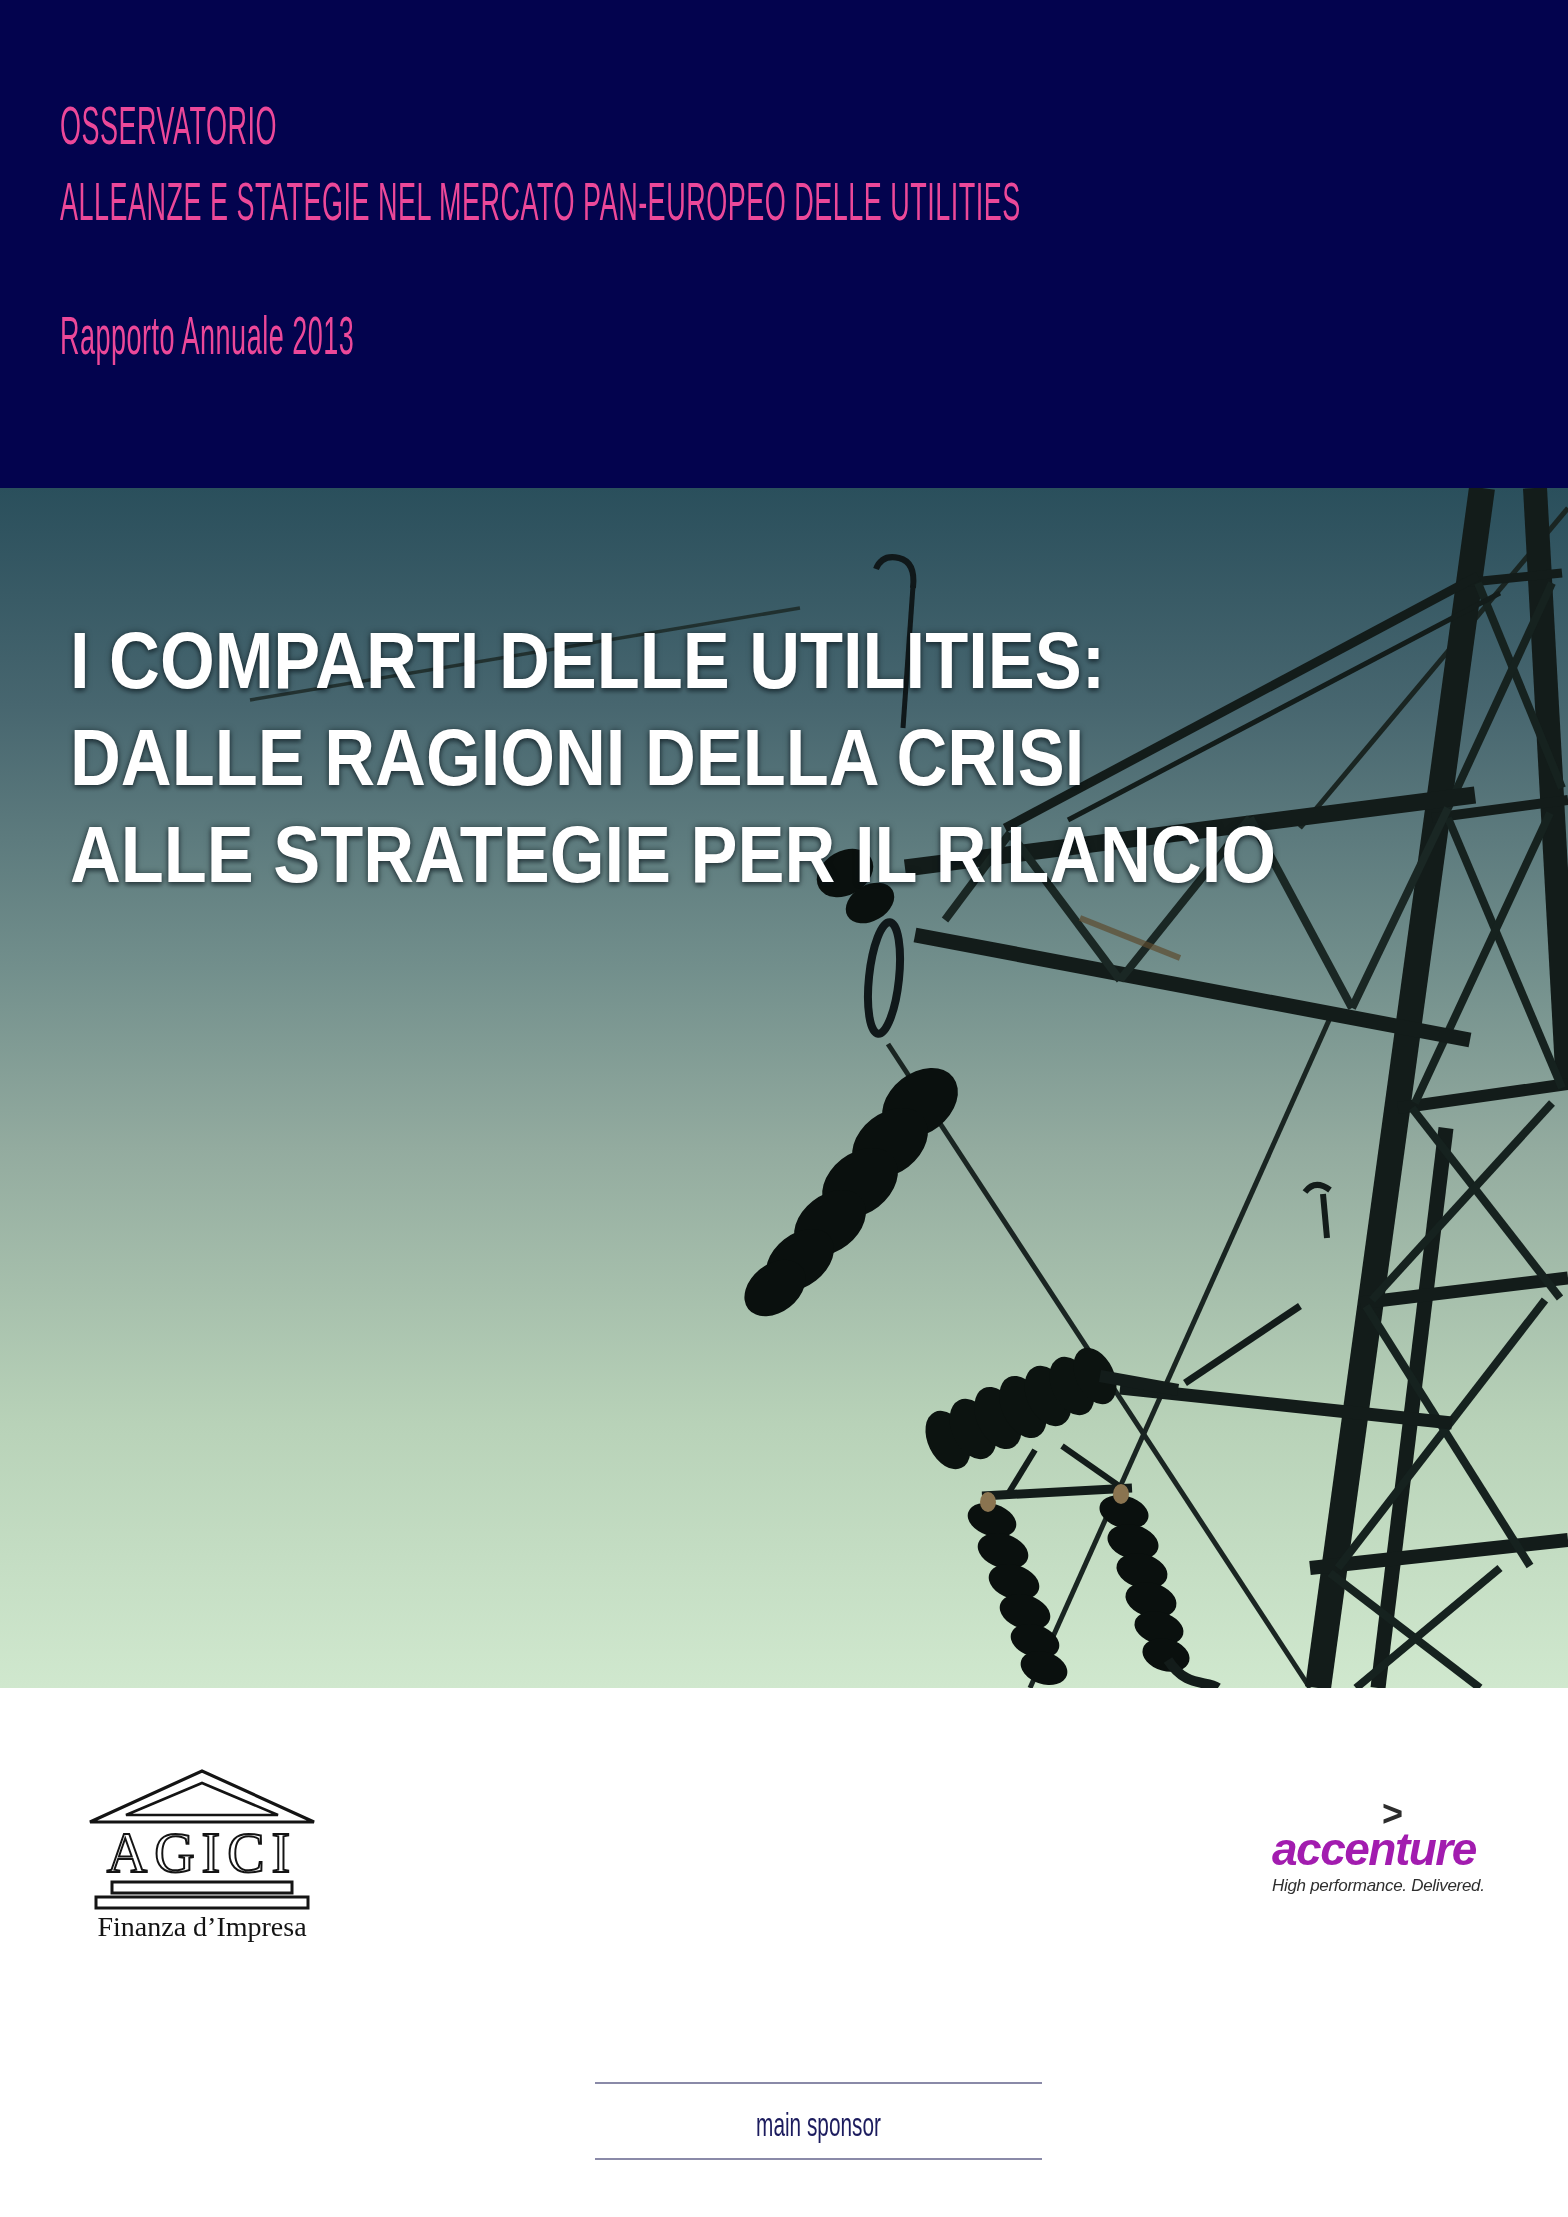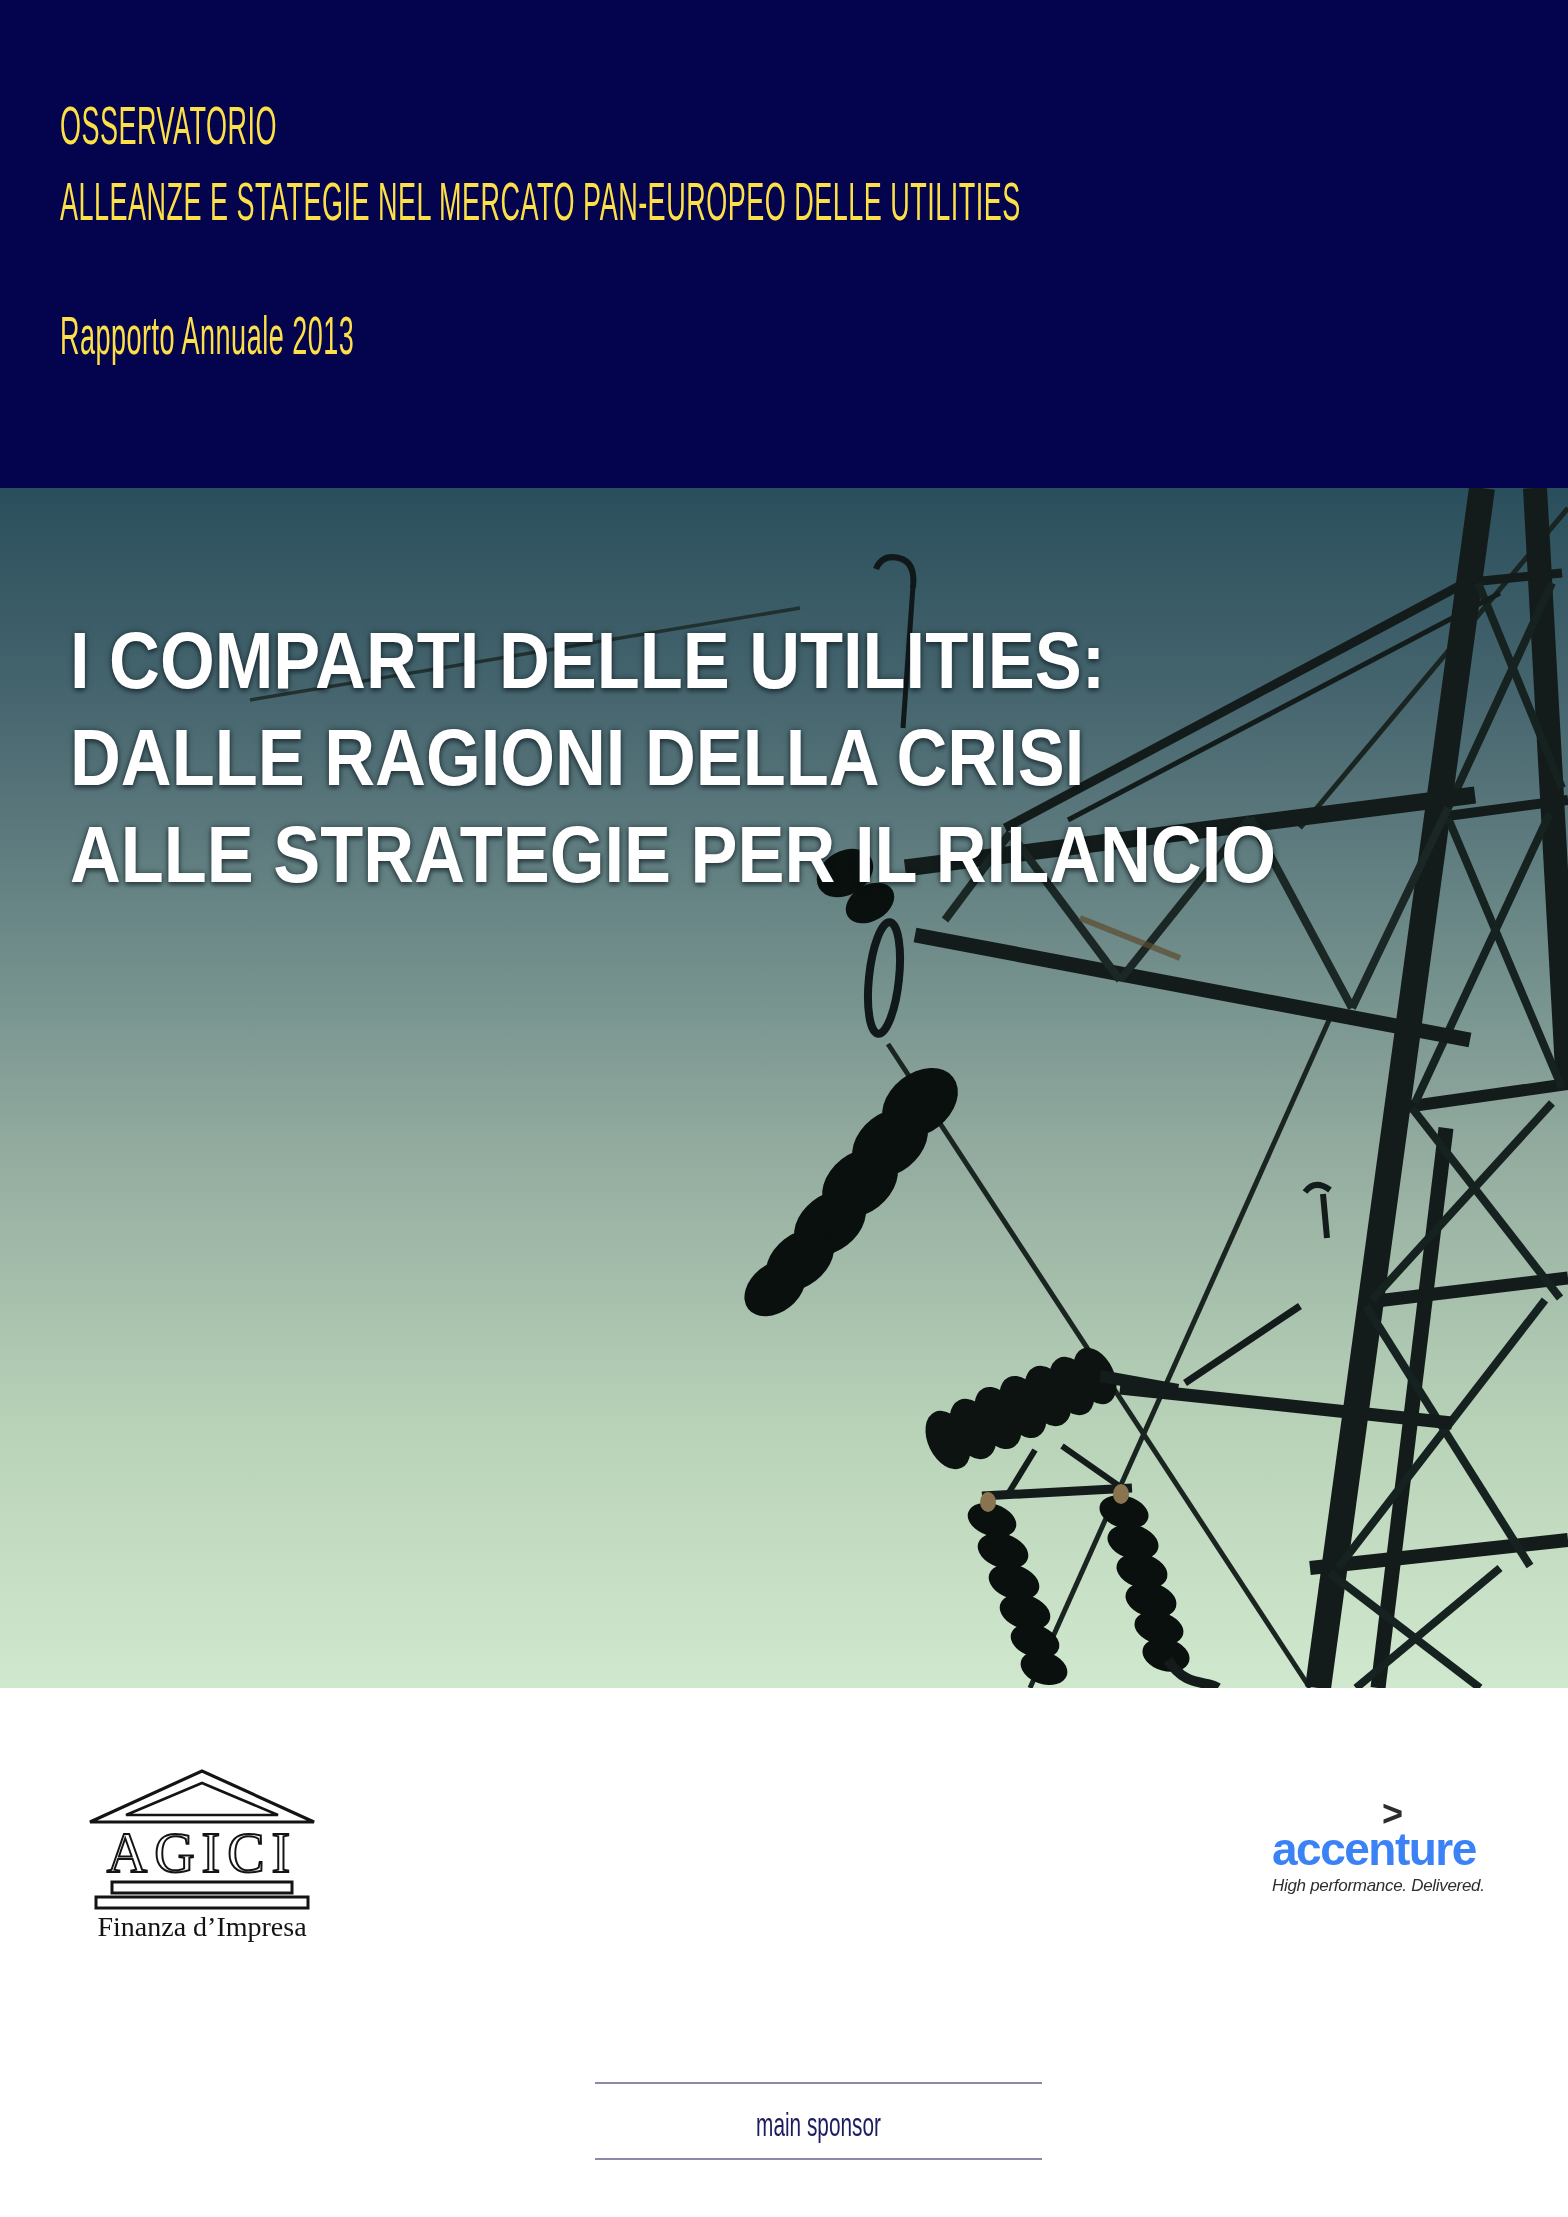--- a/index.html
+++ b/index.html
@@ -3,21 +3,21 @@
 <meta charset="utf-8">
 <style>
   html,body{margin:0;padding:0;}
   body{
     width:1568px;height:2217px;position:relative;background:#ffffff;
     font-family:"Liberation Sans", sans-serif;overflow:hidden;
   }
   
   .band{
     position:absolute;left:0;top:0;width:1568px;height:552px;
-    background:#03034e;color:#fde047;
+    background:#03034e;color:#ec4899;
   }
   .band .hline{
     position:absolute;left:60px;white-space:nowrap;
     font-size:54px;font-weight:400;letter-spacing:1px;line-height:1;
     transform:scaleX(0.50);transform-origin:left top;
   }
   .hline.l1{top:98px;}
   .hline.l2{top:174px;}
   .hline.l3{top:308px;}
   
@@ -39,21 +39,21 @@
   .tline.t3{top:327px;}
   
   .footer{position:absolute;left:0;top:1688px;width:1568px;height:529px;background:#ffffff;margin-top:42px;}
   .agici{position:absolute;left:86px;top:38px;width:232px;height:175px;}
   .accenture{position:absolute;left:1272px;top:96px;width:230px;color:#2d2d2d;}
   .acc-symbol{
     position:absolute;left:110px;top:-30px;font-size:36px;font-weight:bold;
     color:#2d2d2d;line-height:1;
   }
   .acc-word{
-    font-size:46px;font-weight:bold;letter-spacing:-1.5px;line-height:1;color:#3b82f6;
+    font-size:46px;font-weight:bold;letter-spacing:-1.5px;line-height:1;color:#a21caf;font-style:italic;
   }
   .acc-tag{
     margin-top:4px;font-size:17px;font-style:italic;letter-spacing:-0.3px;color:#2f2f2f;
     white-space:nowrap;
   }
   .sponsor{position:absolute;left:595px;top:352px;width:447px;text-align:center;}
   .rule{height:2px;background:#8a8aa8;}
   .sp-label{
     margin-top:24px;font-size:33px;color:#1c1c5e;line-height:1;
     transform:scaleX(0.63);transform-origin:center top;

